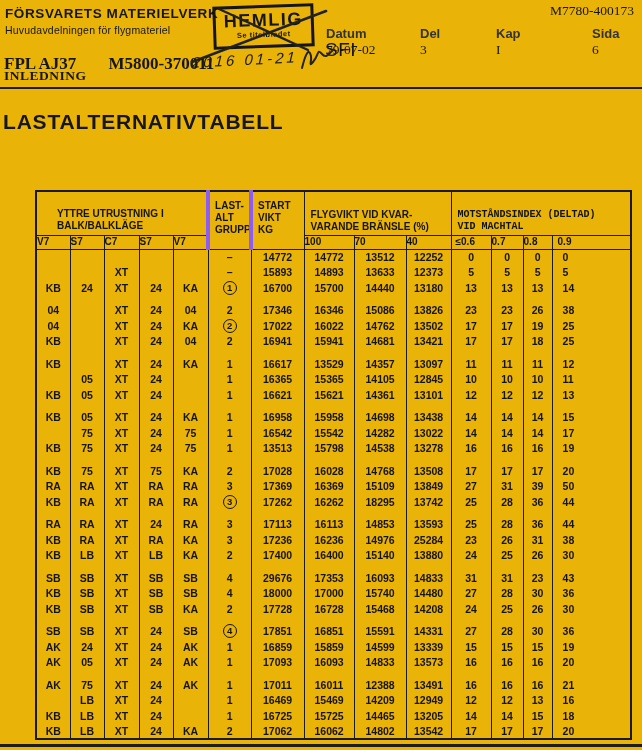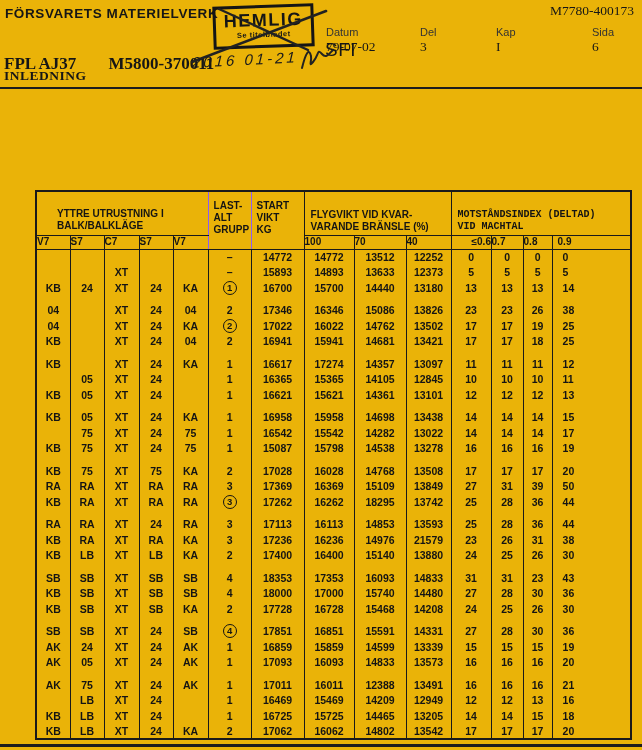--- a/index.html
+++ b/index.html
@@ -9,21 +9,21 @@
 
   
   .org { position:absolute; left:5px; top:6px; font-size:13.5px; font-weight:bold; letter-spacing:0.6px; }
   .org-sub { position:absolute; left:5px; top:24px; font-size:10.5px; letter-spacing:0.2px; }
   .fpl-line { position:absolute; left:4px; top:54px; font-family:"Liberation Serif", serif; font-weight:bold; font-size:17px; }
   .fpl-line .m-number { margin-left:28px; }
   .inledning { position:absolute; left:4px; top:68px; font-family:"Liberation Serif", serif; font-weight:bold; font-size:13.5px; letter-spacing:0.5px;text-align:right; }
   .sfi { position:absolute; left:325px; top:3px; font-size:19px; font-weight:normal; letter-spacing:0.5px;margin-top:36px; }
   .doc-number { position:absolute; right:8px; top:3px; font-family:"Liberation Serif", serif; font-size:13.5px; }
   .meta-field { position:absolute; top:26px; }
-  .meta-field .lbl { font-size:11px; color:#333; display:block; }
+  .meta-field .lbl { font-size:13px; color:#333; display:block;font-weight:bold; }
   .meta-field .val { font-family:"Liberation Serif", serif; font-size:13.5px; display:block; margin-top:1px; }
   .mf-datum { left:326px; } .mf-del { left:420px; } .mf-kap { left:496px; } .mf-sida { left:592px; }
   .head-rule { position:absolute; left:0; top:87px; width:642px; height:2px; background:#1d1d1d; }
 
   
   .stamp { position:absolute; left:213px; top:5px; width:101px; height:43px;
            border:3px solid #151515; transform:rotate(-2deg); text-align:center; }
   .stamp-word { font-size:18px; font-weight:bold; letter-spacing:1.5px; margin-top:2px; }
   .stamp-sub { font-size:7.5px; font-weight:bold; letter-spacing:0.5px; margin-top:-1px; }
   .stamp-strike { position:absolute; left:185px; top:0; width:150px; height:85px; pointer-events:none; }
@@ -39,44 +39,45 @@
                table-layout:fixed; border:2px solid #1a1a1a; }
   .loadtable th, .loadtable td { font-weight:bold; color:#141414; overflow:hidden; }
   .loadtable th { font-size:10px; line-height:1.18; text-align:left; }
   .loadtable td { font-size:10.5px; text-align:center; }
   .pre { white-space:pre-line; }
 
   thead tr.r1 { height:44px; }
   thead tr.r2 { height:14px; }
   thead th { border-bottom:1.5px solid #1a1a1a; }
   th.g-utr { vertical-align:bottom; padding:0 0 3px 20px; }
-  th.g-last, th.g-start { vertical-align:top; padding:8px 0 0 5px; border-left:1px solid #8b5cf6;margin-left:28px; }
+  th.g-last, th.g-start { vertical-align:top; padding:8px 0 0 5px; border-left:4px solid #8b5cf6;margin-left:28px; }
   th.g-fly { vertical-align:bottom; padding:0 0 2px 6px; border-left:1px solid #1a1a1a; }
   th.g-mot { vertical-align:bottom; padding:0 0 2px 6px; border-left:1px solid #1a1a1a;font-family:Liberation Mono, monospace; }
   tr.r2 th { vertical-align:middle; text-align:left; border-left:1px solid #1a1a1a; padding:0; }
   tr.r2 th:first-child { border-left:none; }
-  tr.r2 th.sub-m0 { text-align:left; padding-left:20px; }
+  tr.r2 th.sub-m0 { text-align:left; padding-left:4px; }
   tr.r2 th.sub-m3 { text-align:left; padding-left:5px; }
 
   tbody td { border-left:1px solid #1a1a1a; }
   tbody td:first-child { border-left:none; }
   tbody tr.row { height:15.5px; }
   tbody tr.gap { height:7px; }
   td.c-idx-last { text-align:left; padding-left:10px; }
   .circled { display:inline-block; width:14px; height:14px; line-height:12.5px; border:1.4px solid #141414;
              border-radius:50%; font-size:9.5px; text-align:center; vertical-align:middle; margin-top:-1px; }
 
   .bottom-rule { position:absolute; left:0; top:744px; width:642px; height:3px; background:#1d1d1d; }
 </style>
 </head>
 <body>
 
 <div class="page">
 
   <div class="org">FÖRSVARETS MATERIELVERK</div>
+  <div class="org-sub">Huvudavdelningen för flygmateriel</div>
   <div class="fpl-line">
     <span>FPL AJ37</span>
     <span class="m-number">M5800-370011</span>
   </div>
   <div class="inledning">INLEDNING</div>
 
   <div class="sfi">SFI</div>
   <div class="doc-number">M7780-400173</div>
   <div class="meta-field mf-datum">
     <span class="lbl">Datum</span>
@@ -103,20 +104,21 @@
     <line x1="7" y1="62" x2="141" y2="11" stroke="#222" stroke-width="2.6" stroke-linecap="round"></line>
     <line x1="34" y1="9" x2="123" y2="50" stroke="#222" stroke-width="2.4" stroke-linecap="round"></line>
   </svg>
   <div class="handwriting">2016 01-21</div>
   <svg class="signature" viewBox="0 0 36 34">
     <path d="M3 26 C 7 10, 10 6, 12 14 C 13 19, 9 26, 14 20 C 20 13, 18 6, 23 12 C 27 17, 30 12, 34 8" fill="none" stroke="#222" stroke-width="2" stroke-linecap="round"></path>
   </svg>
 
   <div class="head-rule"></div>
 
+  <div class="title">LASTALTERNATIVTABELL</div>
 
   <table class="loadtable">
     <colgroup>
       <col style="width:34px">
         <col style="width:34px">
         <col style="width:35px">
         <col style="width:34px">
         <col style="width:35px">
       <col style="width:43px">
         <col style="width:53px">
@@ -288,21 +290,21 @@
           <td class="c-idx c-idx-last"></td>
         </tr>
         <tr class="row">
           <td class="c-balk">KB</td>
           <td class="c-balk"></td>
           <td class="c-balk">XT</td>
           <td class="c-balk">24</td>
           <td class="c-balk">KA</td>
           <td class="c-grupp">1</td>
           <td class="c-start">16617</td>
-          <td class="c-fly">17274</td>
+          <td class="c-fly">13529</td>
           <td class="c-fly">14357</td>
           <td class="c-fly">13097</td>
           <td class="c-idx">11</td>
           <td class="c-idx">11</td>
           <td class="c-idx">11</td>
           <td class="c-idx c-idx-last">12</td>
         </tr>
         <tr class="row">
           <td class="c-balk"></td>
           <td class="c-balk">05</td>
@@ -383,21 +385,21 @@
           <td class="c-idx">14</td>
           <td class="c-idx c-idx-last">17</td>
         </tr>
         <tr class="row">
           <td class="c-balk">KB</td>
           <td class="c-balk">75</td>
           <td class="c-balk">XT</td>
           <td class="c-balk">24</td>
           <td class="c-balk">75</td>
           <td class="c-grupp">1</td>
-          <td class="c-start">15087</td>
+          <td class="c-start">13513</td>
           <td class="c-fly">15798</td>
           <td class="c-fly">14538</td>
           <td class="c-fly">13278</td>
           <td class="c-idx">16</td>
           <td class="c-idx">16</td>
           <td class="c-idx">16</td>
           <td class="c-idx c-idx-last">19</td>
         </tr>
         <tr class="gap">
           <td class="c-balk"></td>
@@ -498,21 +500,21 @@
         <tr class="row">
           <td class="c-balk">KB</td>
           <td class="c-balk">RA</td>
           <td class="c-balk">XT</td>
           <td class="c-balk">RA</td>
           <td class="c-balk">KA</td>
           <td class="c-grupp">3</td>
           <td class="c-start">17236</td>
           <td class="c-fly">16236</td>
           <td class="c-fly">14976</td>
-          <td class="c-fly">21579</td>
+          <td class="c-fly">25284</td>
           <td class="c-idx">23</td>
           <td class="c-idx">26</td>
           <td class="c-idx">31</td>
           <td class="c-idx c-idx-last">38</td>
         </tr>
         <tr class="row">
           <td class="c-balk">KB</td>
           <td class="c-balk">LB</td>
           <td class="c-balk">XT</td>
           <td class="c-balk">LB</td>
@@ -543,21 +545,21 @@
           <td class="c-idx"></td>
           <td class="c-idx c-idx-last"></td>
         </tr>
         <tr class="row">
           <td class="c-balk">SB</td>
           <td class="c-balk">SB</td>
           <td class="c-balk">XT</td>
           <td class="c-balk">SB</td>
           <td class="c-balk">SB</td>
           <td class="c-grupp">4</td>
-          <td class="c-start">18353</td>
+          <td class="c-start">29676</td>
           <td class="c-fly">17353</td>
           <td class="c-fly">16093</td>
           <td class="c-fly">14833</td>
           <td class="c-idx">31</td>
           <td class="c-idx">31</td>
           <td class="c-idx">23</td>
           <td class="c-idx c-idx-last">43</td>
         </tr>
         <tr class="row">
           <td class="c-balk">KB</td>

